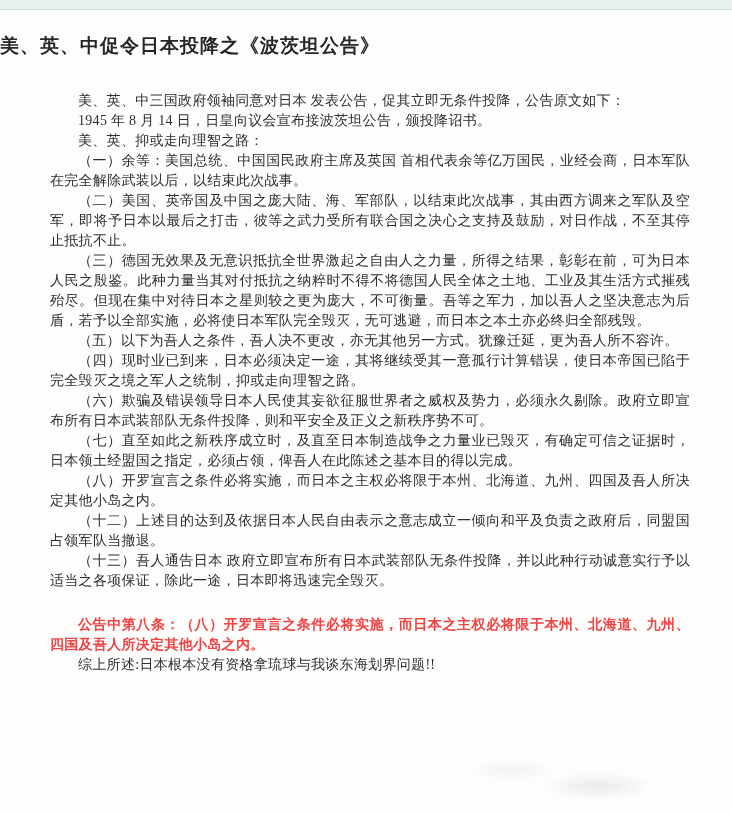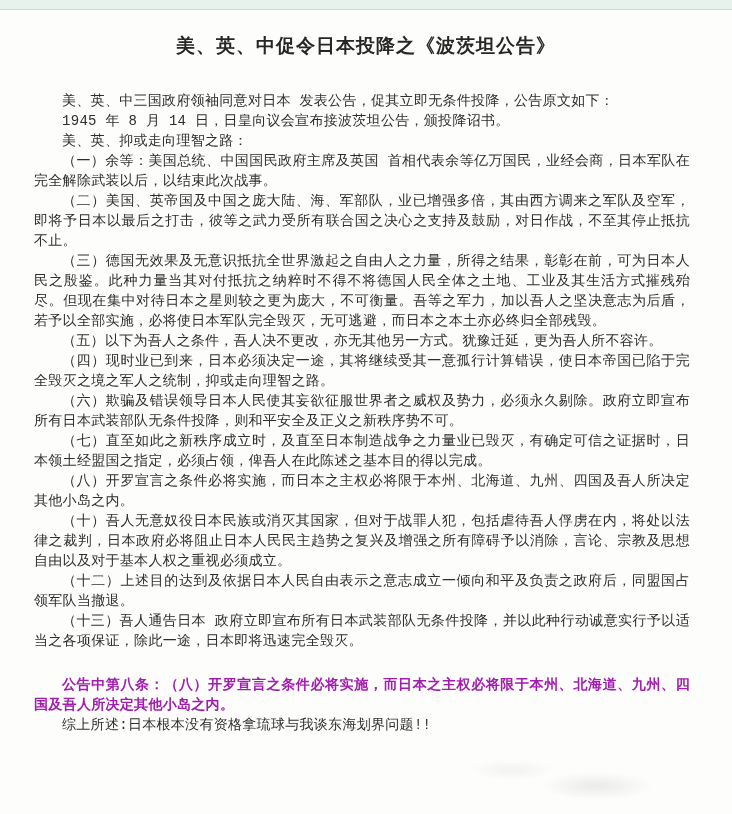--- a/index.html
+++ b/index.html
@@ -14,43 +14,41 @@
     color: #2e2e2e;
     overflow: hidden;
     position: relative;
   }
   .top-strip {
     height: 9px;
     background: #e8f2ed;
     border-bottom: 1px solid #ccdfd6;
   }
   .doc-title {
-    text-align: center;
     font-size: 19px;
     font-weight: bold;
     letter-spacing: 1px;
     color: #262626;
     margin: 23px 0 0 0;
   }
   .doc-body {
-    margin: 32px 42px 0 34px;
+    margin: 32px 42px 0 50px;
     font-size: 14px;
     line-height: 20px;
     letter-spacing: 0.3px;
     text-align: justify;
-    font-family: Liberation Mono, monospace;
   }
   p.para {
     margin: 0;
     text-indent: 2em;
   }
   p.para.bold {
     font-weight: bold;
     margin-top: 24px;
-    color: #a21caf;
+    color: #ef4444;
   }
   
   .smudge {
     position: absolute;
     pointer-events: none;
     background: radial-gradient(closest-side, rgba(150,150,148,0.18), rgba(150,150,148,0) 70%);
   }
   .smudge-a { right: 55px; bottom: 8px; width: 160px; height: 40px; }
   .smudge-b { right: 160px; top: 755px; width: 120px; height: 30px; opacity: .6; }
 </style>
@@ -59,28 +57,27 @@
 
 <div class="top-strip"></div>
 
 <h1 class="doc-title">美、英、中促令日本投降之《波茨坦公告》</h1>
 
 <div class="doc-body">
   <p class="para">美、英、中三国政府领袖同意对日本 发表公告，促其立即无条件投降，公告原文如下：</p>
   <p class="para">1945 年 8 月 14 日，日皇向议会宣布接波茨坦公告，颁投降诏书。</p>
   <p class="para">美、英、抑或走向理智之路：</p>
   <p class="para">（一）余等：美国总统、中国国民政府主席及英国 首相代表余等亿万国民，业经会商，日本军队在完全解除武装以后，以结束此次战事。</p>
-  <p class="para">（二）美国、英帝国及中国之庞大陆、海、军部队，业已增强多倍，其由西方调来之军队及空军，即将予日本以最后之打击，彼等之武力受所有联合国之决心之支持及鼓励，对日作战，不至其停止抵抗不止。</p>
+  <p class="para">（二）美国、英帝国及中国之庞大陆、海、军部队，以结束此次战事，其由西方调来之军队及空军，即将予日本以最后之打击，彼等之武力受所有联合国之决心之支持及鼓励，对日作战，不至其停止抵抗不止。</p>
   <p class="para">（三）德国无效果及无意识抵抗全世界激起之自由人之力量，所得之结果，彰彰在前，可为日本人民之殷鉴。此种力量当其对付抵抗之纳粹时不得不将德国人民全体之土地、工业及其生活方式摧残殆尽。但现在集中对待日本之星则较之更为庞大，不可衡量。吾等之军力，加以吾人之坚决意志为后盾，若予以全部实施，必将使日本军队完全毁灭，无可逃避，而日本之本土亦必终归全部残毁。</p>
   <p class="para">（五）以下为吾人之条件，吾人决不更改，亦无其他另一方式。犹豫迁延，更为吾人所不容许。</p>
   <p class="para">（四）现时业已到来，日本必须决定一途，其将继续受其一意孤行计算错误，使日本帝国已陷于完全毁灭之境之军人之统制，抑或走向理智之路。</p>
   <p class="para">（六）欺骗及错误领导日本人民使其妄欲征服世界者之威权及势力，必须永久剔除。政府立即宣布所有日本武装部队无条件投降，则和平安全及正义之新秩序势不可。</p>
   <p class="para">（七）直至如此之新秩序成立时，及直至日本制造战争之力量业已毁灭，有确定可信之证据时，日本领土经盟国之指定，必须占领，俾吾人在此陈述之基本目的得以完成。</p>
   <p class="para">（八）开罗宣言之条件必将实施，而日本之主权必将限于本州、北海道、九州、四国及吾人所决定其他小岛之内。</p>
-  <p class="para">（十）吾人无意奴役日本民族或消灭其国家，但对于战罪人犯，包括虐待吾人俘虏在内，将处以法律之裁判，日本政府必将阻止日本人民民主趋势之复兴及增强之所有障碍予以消除，言论、宗教及思想自由以及对于基本人权之重视必须成立。</p>
   <p class="para">（十二）上述目的达到及依据日本人民自由表示之意志成立一倾向和平及负责之政府后，同盟国占领军队当撤退。</p>
   <p class="para">（十三）吾人通告日本 政府立即宣布所有日本武装部队无条件投降，并以此种行动诚意实行予以适当之各项保证，除此一途，日本即将迅速完全毁灭。</p>
   <p class="para bold">公告中第八条：（八）开罗宣言之条件必将实施，而日本之主权必将限于本州、北海道、九州、四国及吾人所决定其他小岛之内。</p>
   <p class="para">综上所述:日本根本没有资格拿琉球与我谈东海划界问题!!</p>
 </div>
 
 <div class="smudge smudge-a"></div>
 <div class="smudge smudge-b"></div>
 
 </body></html>

